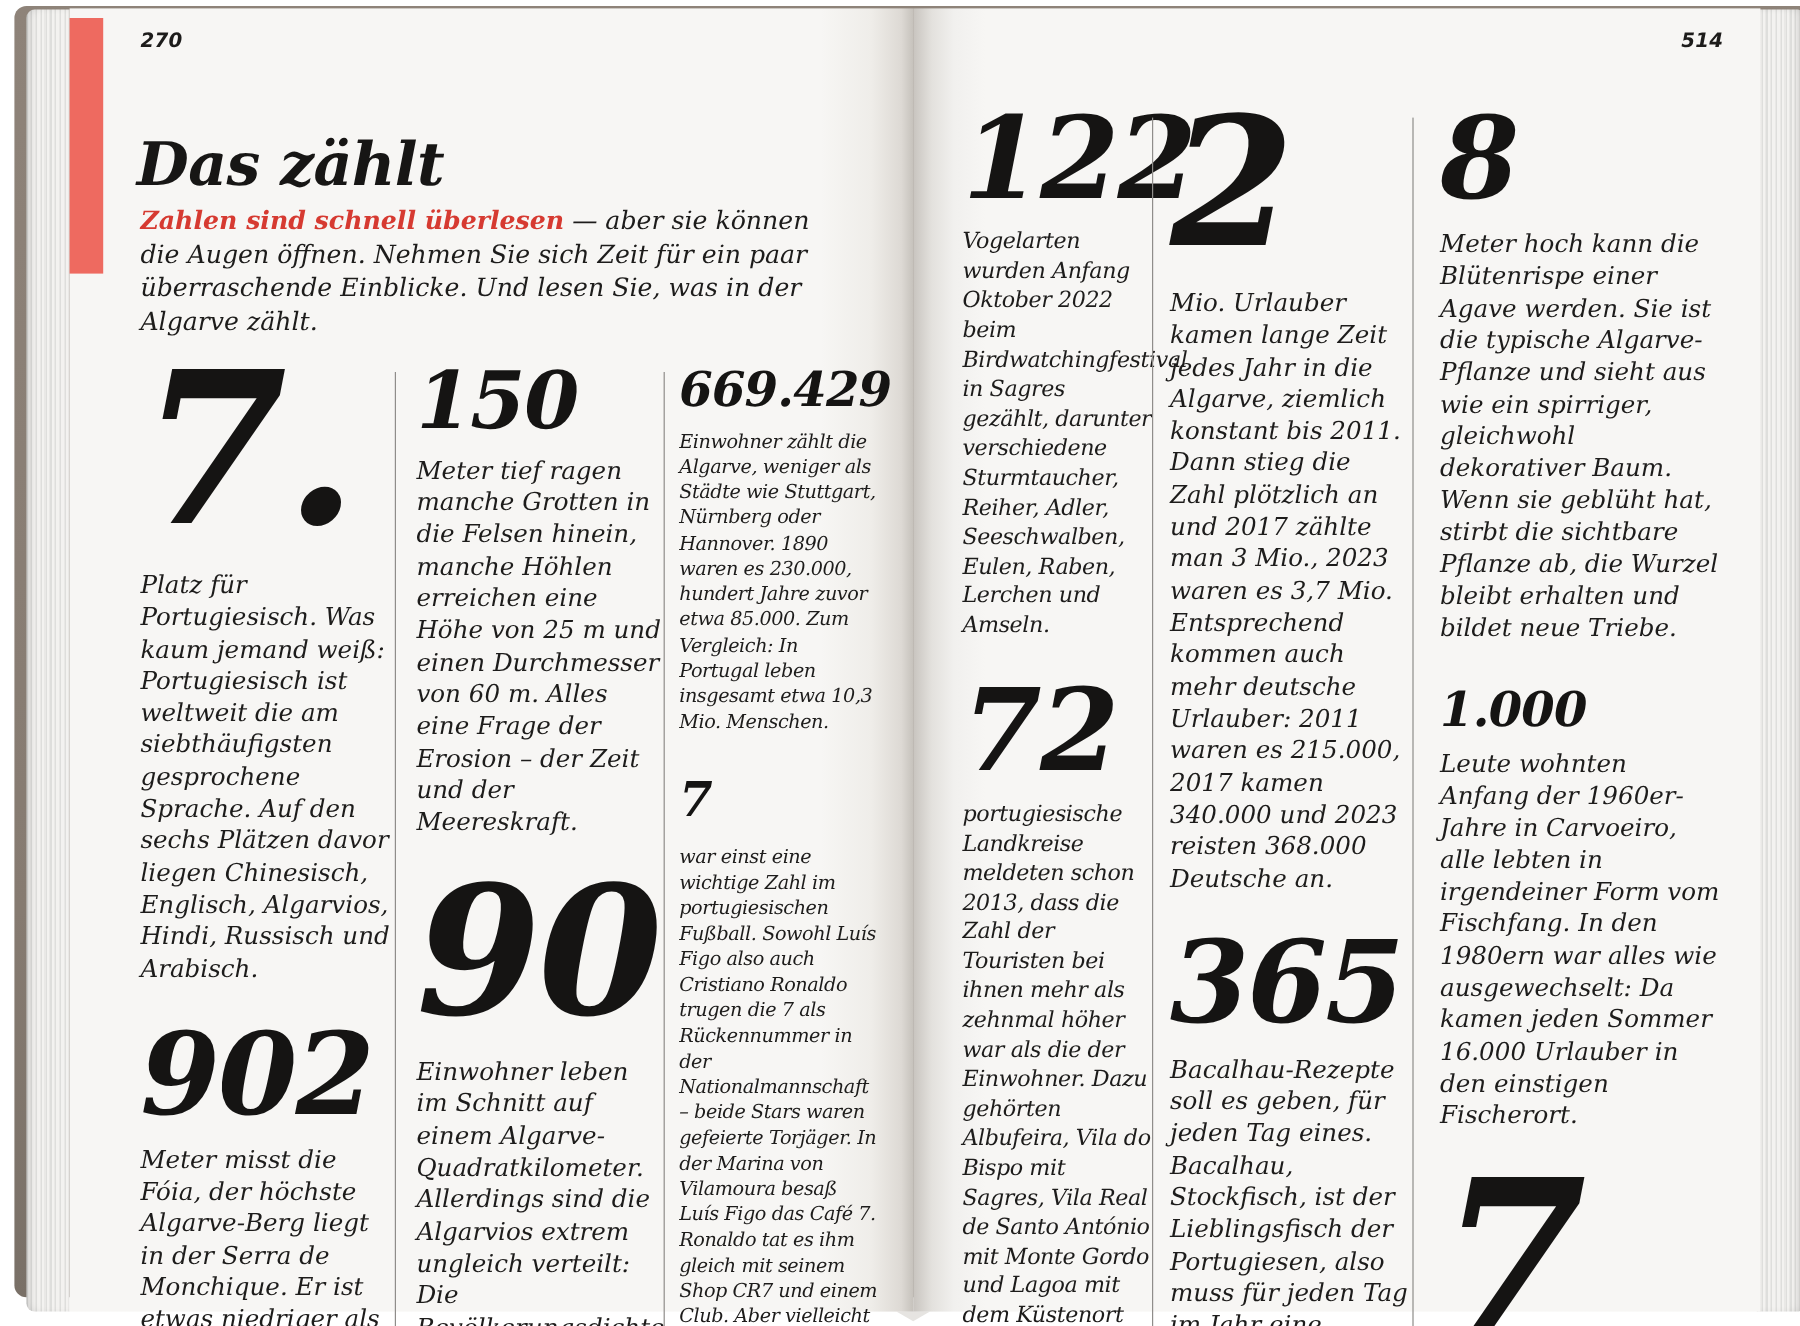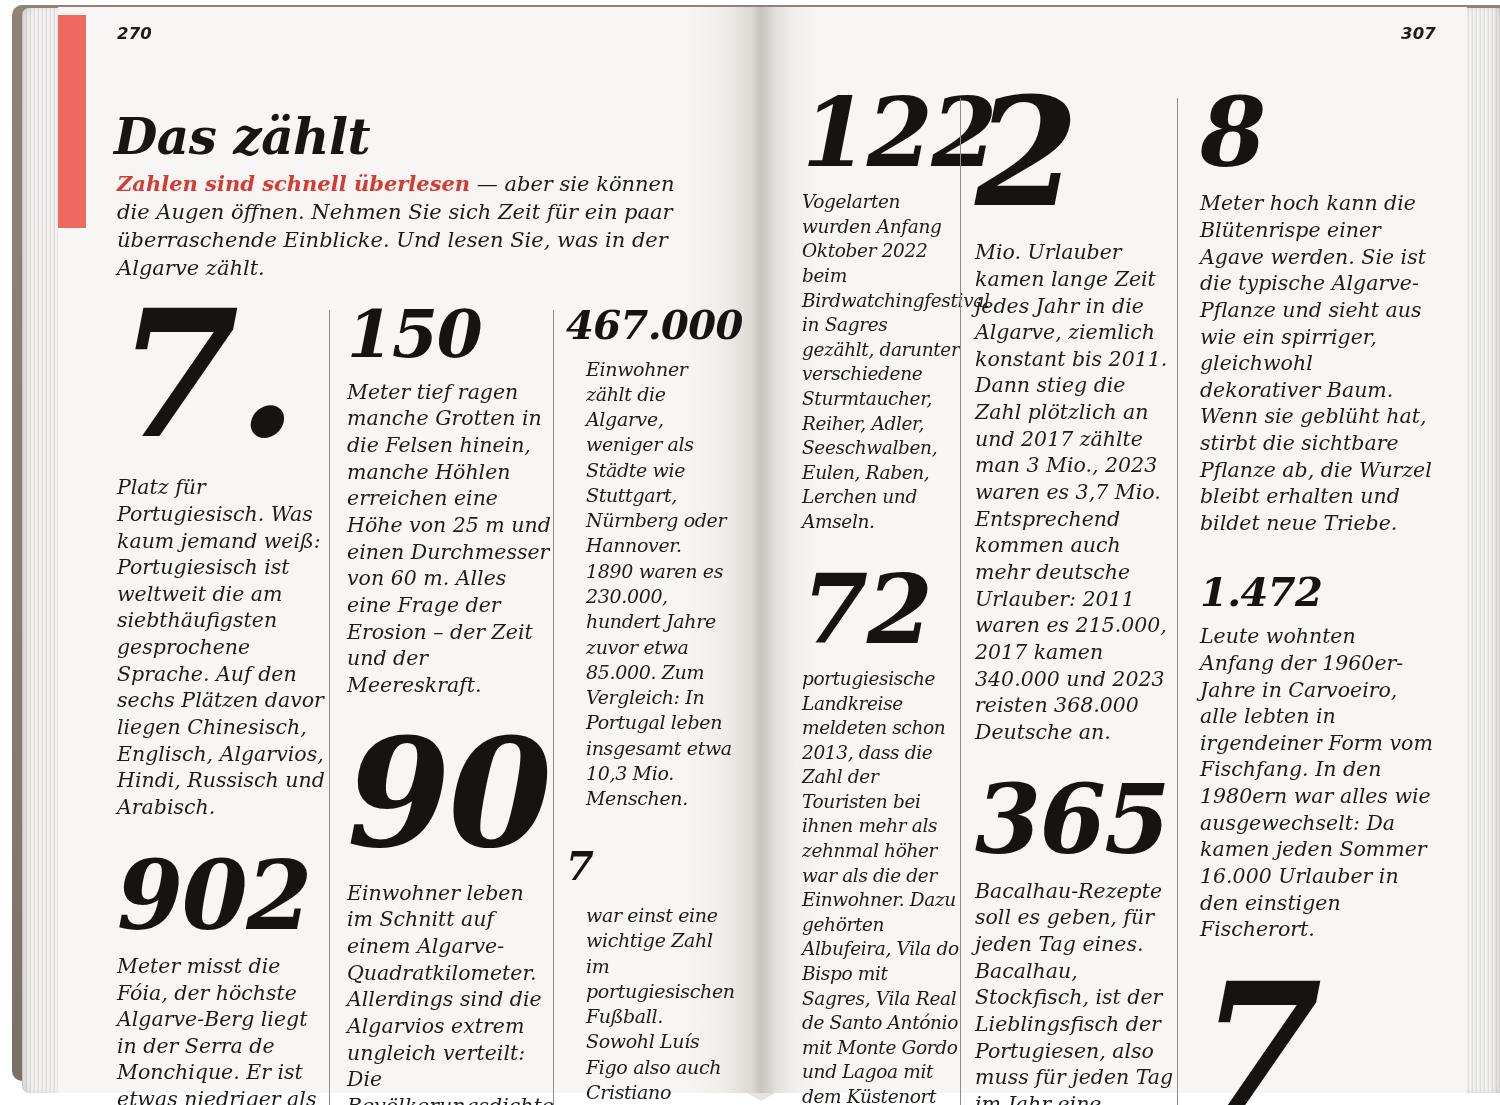--- a/index.html
+++ b/index.html
@@ -44,21 +44,21 @@
   .block + .block{margin-top:40px;}
   .num{font-weight:bold;color:#151413;line-height:.74;letter-spacing:-0.015em;}
   .num-a{font-size:176px;margin-bottom:34px;}
   .num-b{font-size:149px;margin-bottom:31px;}
   .num-c{font-size:95px;margin-bottom:22px;}
   .num-d{font-size:66px;margin-bottom:20px;}
   .num-e{font-size:40px;margin-bottom:17px;}
   .num-f{font-size:40px;margin-bottom:22px;}
   .body{margin:0;color:#1d1c1b;}
   .t-normal{font-size:20.5px;line-height:1.3;}
-  .t-cond{font-size:19px;line-height:1.33;letter-spacing:-0.35px;margin-left:20px;}
+  .t-cond{font-size:16px;line-height:1.33;letter-spacing:-0.35px;}
   .t-cond2{font-size:18.5px;line-height:1.33;letter-spacing:-0.35px;}
 </style>
 </head>
 <body>
 
 <div class="book">
   <div class="cover"></div>
   <div class="edges left"></div>
   <div class="edges right"></div>
   <div class="gutter-v"></div>
@@ -85,33 +85,33 @@
           <div class="num num-d">150</div>
           <p class="body t-normal">Meter tief ragen manche Grotten in die Felsen hinein, manche Höhlen erreichen eine Höhe von 25 m und einen Durchmesser von 60 m. Alles eine Frage der Erosion – der Zeit und der Meereskraft.</p>
         </div>
         <div class="block">
           <div class="num num-b">90</div>
           <p class="body t-normal">Einwohner leben im Schnitt auf einem Algarve-Quadratkilometer. Allerdings sind die Algarvios extrem ungleich verteilt: Die Bevölkerungsdichte in den Küstenorten beträgt ca. 300 Einwohner/km², in den am dünnsten besiedelten Gegenden im Hinterland teilen sich fünf Leute einen Quadratkilometer.</p>
         </div>
       </div>
       <div class="col ruled">
         <div class="block">
-          <div class="num num-e">467.000</div>
+          <div class="num num-e">669.429</div>
           <p class="body t-cond">Einwohner zählt die Algarve, weniger als Städte wie Stuttgart, Nürnberg oder Hannover. 1890 waren es 230.000, hundert Jahre zuvor etwa 85.000. Zum Vergleich: In Portugal leben insgesamt etwa 10,3 Mio. Menschen.</p>
         </div>
         <div class="block">
           <div class="num num-f">7</div>
           <p class="body t-cond">war einst eine wichtige Zahl im portugiesischen Fußball. Sowohl Luís Figo also auch Cristiano Ronaldo trugen die 7 als Rückennummer in der Nationalmannschaft – beide Stars waren gefeierte Torjäger. In der Marina von Vilamoura besaß Luís Figo das Café 7. Ronaldo tat es ihm gleich mit seinem Shop CR7 und einem Club. Aber vielleicht brachte die 7 ihnen jenseits des Fußballs kein Glück? Jedenfalls haben sich beide aus der Algarve wieder zurückgezogen.</p>
         </div>
       </div>
     </div>
   </div>
 
   <div class="page page-right">
-    <div class="pagenum r">307</div>
+    <div class="pagenum r">514</div>
 
     <div class="cols cols-right">
       <div class="col">
         <div class="block">
           <div class="num num-c">122</div>
           <p class="body t-cond2">Vogelarten wurden Anfang Oktober 2022 beim Birdwatchingfestival in Sagres gezählt, darunter verschiedene Sturmtaucher, Reiher, Adler, Seeschwalben, Eulen, Raben, Lerchen und Amseln.</p>
         </div>
         <div class="block">
           <div class="num num-c">72</div>
           <p class="body t-cond2">portugiesische Landkreise meldeten schon 2013, dass die Zahl der Touristen bei ihnen mehr als zehnmal höher war als die der Einwohner. Dazu gehörten Albufeira, Vila do Bispo mit Sagres, Vila Real de Santo António mit Monte Gordo und Lagoa mit dem Küstenort Carvoeiro.</p>
@@ -128,21 +128,21 @@
           <p class="body t-normal">Bacalhau-Rezepte soll es geben, für jeden Tag eines. Bacalhau, Stockfisch, ist der Lieblingsfisch der Portugiesen, also muss für jeden Tag im Jahr eine Variante her – angeblich.</p>
         </div>
 
       </div>
       <div class="col ruled">
         <div class="block">
           <div class="num num-c">8</div>
           <p class="body t-normal">Meter hoch kann die Blütenrispe einer Agave werden. Sie ist die typische Algarve-Pflanze und sieht aus wie ein spirriger, gleichwohl dekorativer Baum. Wenn sie geblüht hat, stirbt die sichtbare Pflanze ab, die Wurzel bleibt erhalten und bildet neue Triebe.</p>
         </div>
         <div class="block">
-          <div class="num num-e">1.472</div>
+          <div class="num num-e">1.000</div>
           <p class="body t-normal">Leute wohnten Anfang der 1960er-Jahre in Carvoeiro, alle lebten in irgendeiner Form vom Fischfang. In den 1980ern war alles wie ausgewechselt: Da kamen jeden Sommer 16.000 Urlauber in den einstigen Fischerort.</p>
         </div>
         <div class="block">
           <div class="num num-a">7</div>
 
         </div>
       </div>
     </div>
   </div>
 </div>

